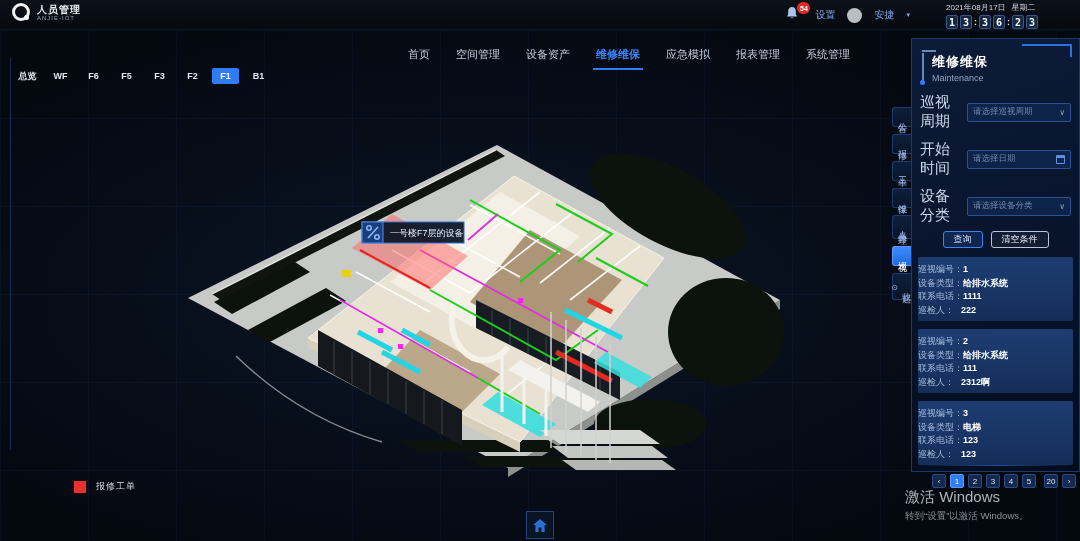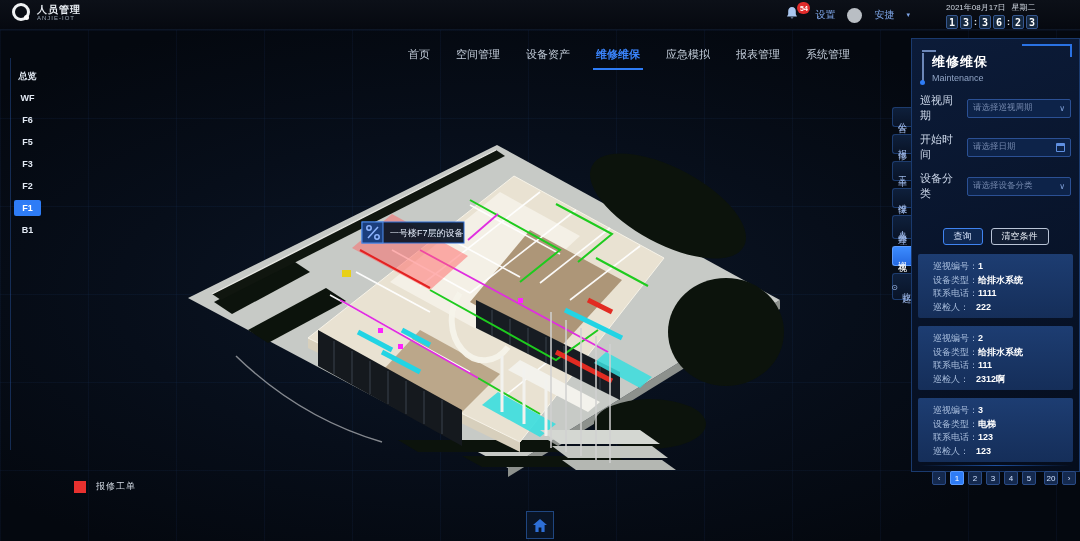--- a/index.html
+++ b/index.html
@@ -40,21 +40,21 @@
   .caret { font-size:7px; color:#7ea6e8; }
   .datetime { position:absolute; right:8px; top:2px; width:126px; z-index:31; }
   .date-line { font-size:8px; color:#cfd6e0; white-space:nowrap; display:flex; gap:6px; justify-content:flex-start; }
   .time-line { display:flex; gap:2px; margin-top:2px; align-items:center; }
   .digit { width:12px; height:14px; background:#15283f; border:1px solid #3557822; border:1px solid #35578f;
     border-radius:2px; color:#fff; font-size:10px; font-weight:bold; font-family:"DejaVu Sans Mono",monospace;
     display:flex; align-items:center; justify-content:center; }
   .t-colon { color:#dfe6ee; font-size:9px; font-weight:bold; }
 
   
-  .floors { position:absolute; left:14px; top:68px; display:flex; flex-direction:column; gap:6px; z-index:20; }
+  .floors { position:absolute; left:14px; top:68px; display:flex; flex-direction:row; gap:6px; z-index:20; }
   .floor { min-width:27px; height:16px; font-size:9px; font-weight:bold; color:#e2e9f3;
     display:flex; align-items:center; justify-content:center; cursor:pointer; }
   .floor.active { background:#2e7cf6; border-radius:2px; color:#fff; }
 
   
   #scene { position:absolute; left:0; top:0; z-index:5; }
 
   
   .side-tabs { position:absolute; left:892px; top:107px; width:19px; display:flex; flex-direction:column;
     gap:7px; z-index:40; }
@@ -79,33 +79,33 @@
     border-radius:50%; background:#2e7cf6; }
   .panel-title { font-size:13px; font-weight:bold; color:#fff; letter-spacing:1px; }
   .panel-subtitle { font-size:9px; color:#8fa3c4; margin-top:2px; }
   .panel-tabs { display:flex; gap:20px; margin:13px 12px 0; border-bottom:1px solid rgba(60,110,190,.3); padding-bottom:6px; }
   .ptab { font-size:10px; color:#d7e0ee; cursor:pointer; position:relative; display:flex; gap:3px; align-items:center; }
   .ptab.active { color:#3b86ff; font-weight:bold; }
   .ptab.active::after { content:''; position:absolute; left:-4px; right:-4px; bottom:-7px; height:2px; background:#2e7cf6; }
   .ptab .add-glyph { font-size:9px; color:#cfd9ea; }
   .pform { margin:10px 8px 0; display:flex; flex-direction:column; gap:9px; }
   .frow { display:flex; align-items:center; gap:5px; }
-  .flabel { font-size:11px; color:#ccd7e9; width:42px; flex:none; }
+  .flabel { font-size:15px; color:#ccd7e9; width:42px; flex:none; }
   .fcontrol { flex:1; height:19px; background:#0d2349; border:1px solid #2b5094; border-radius:2px;
     display:flex; align-items:center; justify-content:space-between; padding:0 5px; cursor:pointer; }
   .fplaceholder { font-size:8.5px; color:#74privacy88ad; color:#7488ad; }
   .fchevron { font-size:8px; color:#7fa0d8; }
   .cal-icon { width:9px; height:9px; border:1px solid #5f8fe0; border-top:3px solid #5f8fe0; border-radius:1px; }
-  .btnrow { display:flex; gap:8px; justify-content:center; margin-top:27px; }
+  .btnrow { display:flex; gap:8px; justify-content:center; margin-top:6px; }
   .btn { height:17px; font-size:9px; border-radius:3px; display:flex; align-items:center;
     justify-content:center; padding:0 10px; cursor:pointer; }
   .btn-query { color:#dce8ff; background:rgba(46,124,246,.18); border:1px solid #3f83f0; }
   .btn-clear { color:#e9eff7; background:rgba(255,255,255,.04); border:1px solid #b9c4d6; }
   .cards { margin:9px 6px 0; display:flex; flex-direction:column; gap:8px; }
-  .card { background:linear-gradient(180deg,#1d3d72,#152e59); border-radius:2px; padding:7px 15px 6px;
+  .card { background:linear-gradient(180deg,#1d3d72,#152e59); border-radius:2px; padding:7px 0 6px;
     display:flex; flex-direction:column; gap:3px; cursor:pointer; }
   .crow { display:flex; font-size:9px; line-height:10.5px; }
   .clabel { color:#a9bedd; }
   .cvalue { color:#fff; font-weight:bold; }
   .cvalue.spaced { margin-left:7px; }
   .pager { display:flex; gap:4px; align-items:center; margin:9px 6px 0 20px; }
   .pg { min-width:14px; height:14px; background:#14294e; border:1px solid #2a4b85; border-radius:2px;
     color:#cfe0ff; font-size:8px; display:flex; align-items:center; justify-content:center; cursor:pointer; }
   .pg.active { background:#2e7cf6; border-color:#5b9bff; color:#fff; }
   .pg-gap { width:14px; }
@@ -443,13 +443,17 @@
     <div class="legend-swatch"></div>
     <div class="legend-label">报修工单</div>
   </div>
 
   <div class="home-btn">
     <svg width="14" height="13" viewBox="0 0 14 13">
       <path d="M7 0 L14 6 L11.6 6 L11.6 13 L8.4 13 L8.4 8.6 L5.6 8.6 L5.6 13 L2.4 13 L2.4 6 L0 6 Z" fill="#2e6fd6"></path>
     </svg>
   </div>
 
+  <div class="watermark">
+    <div class="wm1">激活 Windows</div>
+    <div class="wm2">转到“设置”以激活 Windows。</div>
+  </div>
 </div>
 
 </body></html>

